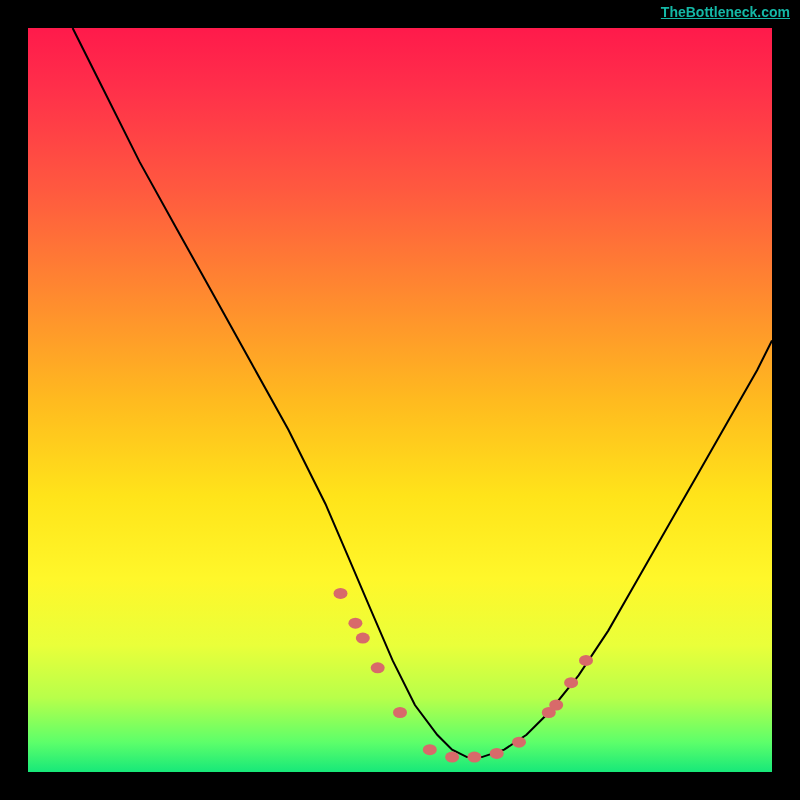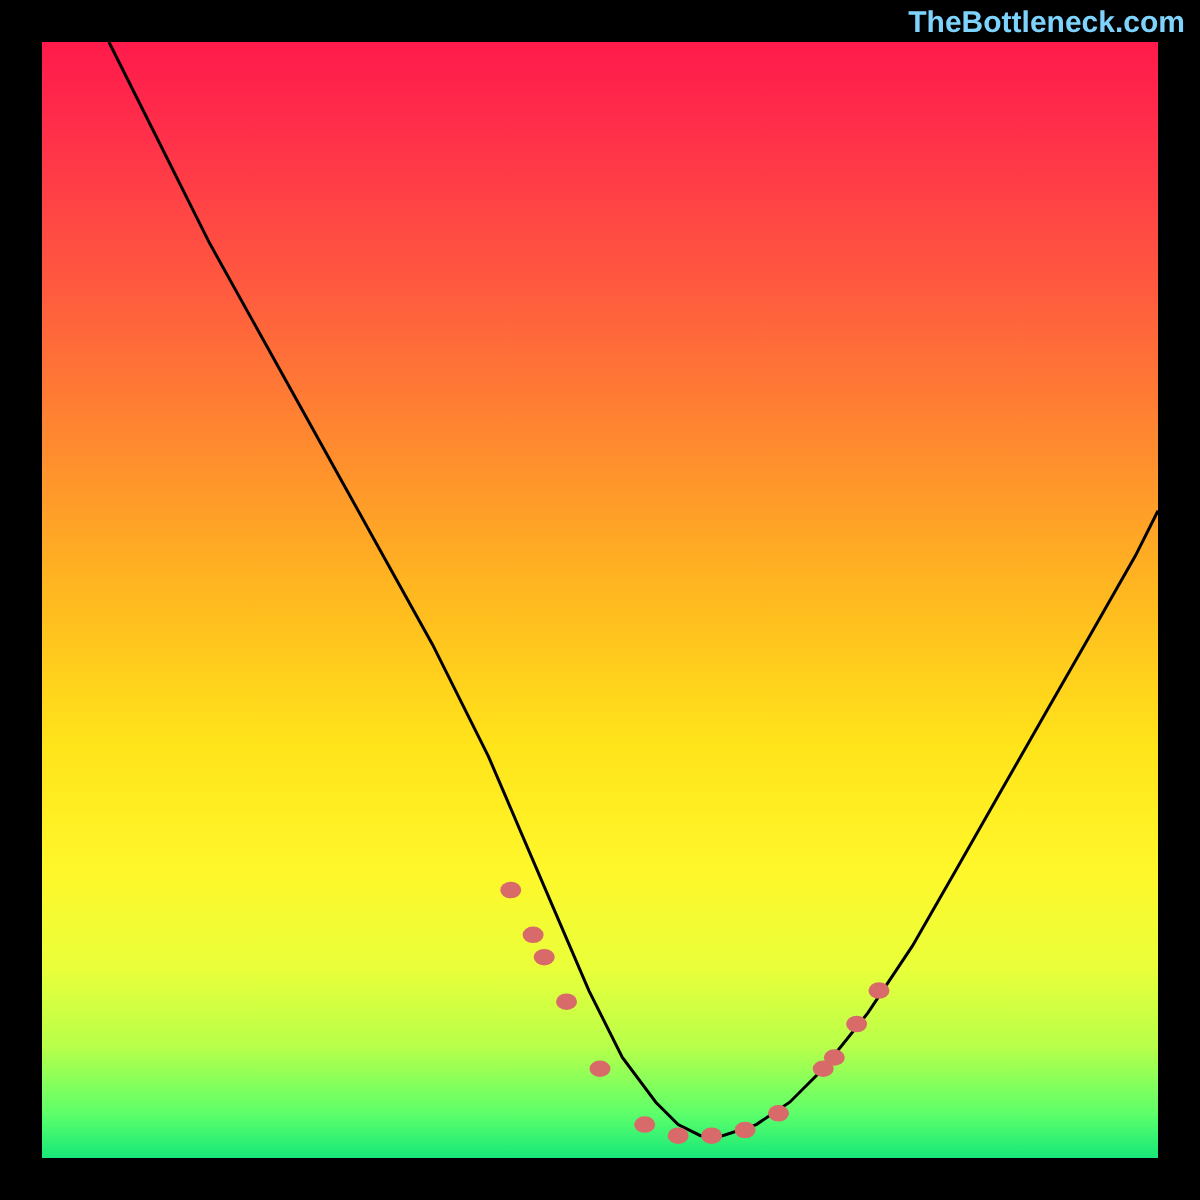--- a/index.html
+++ b/index.html
@@ -14,25 +14,26 @@
   .frame {
     position: relative;
     width: 800px;
     height: 800px;
     background: #000;
   }
   .watermark {
     position: absolute;
     top: 4px;
     right: 10px;
-    color: #7dd3fc;
-    font-size: 20px;
+    color: #14b8a6;
+    font-size: 14px;
     font-weight: bold;
     z-index: 30;
     user-select: none;
+    text-decoration: underline;
   }
   
   .plot {
     position: absolute;
     left: 28px;
     top: 28px;
     width: 744px;   
     height: 744px;
     
     background: linear-gradient(to bottom,

